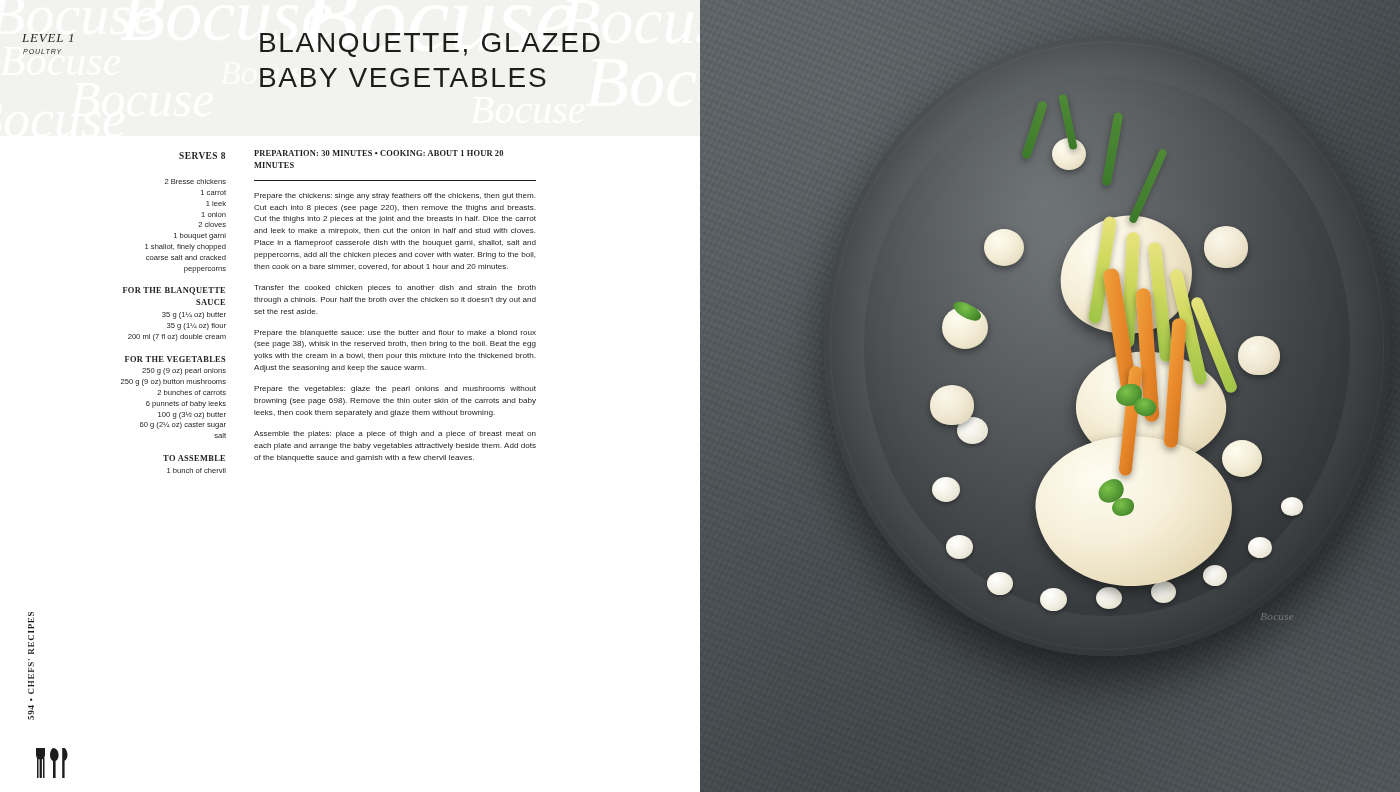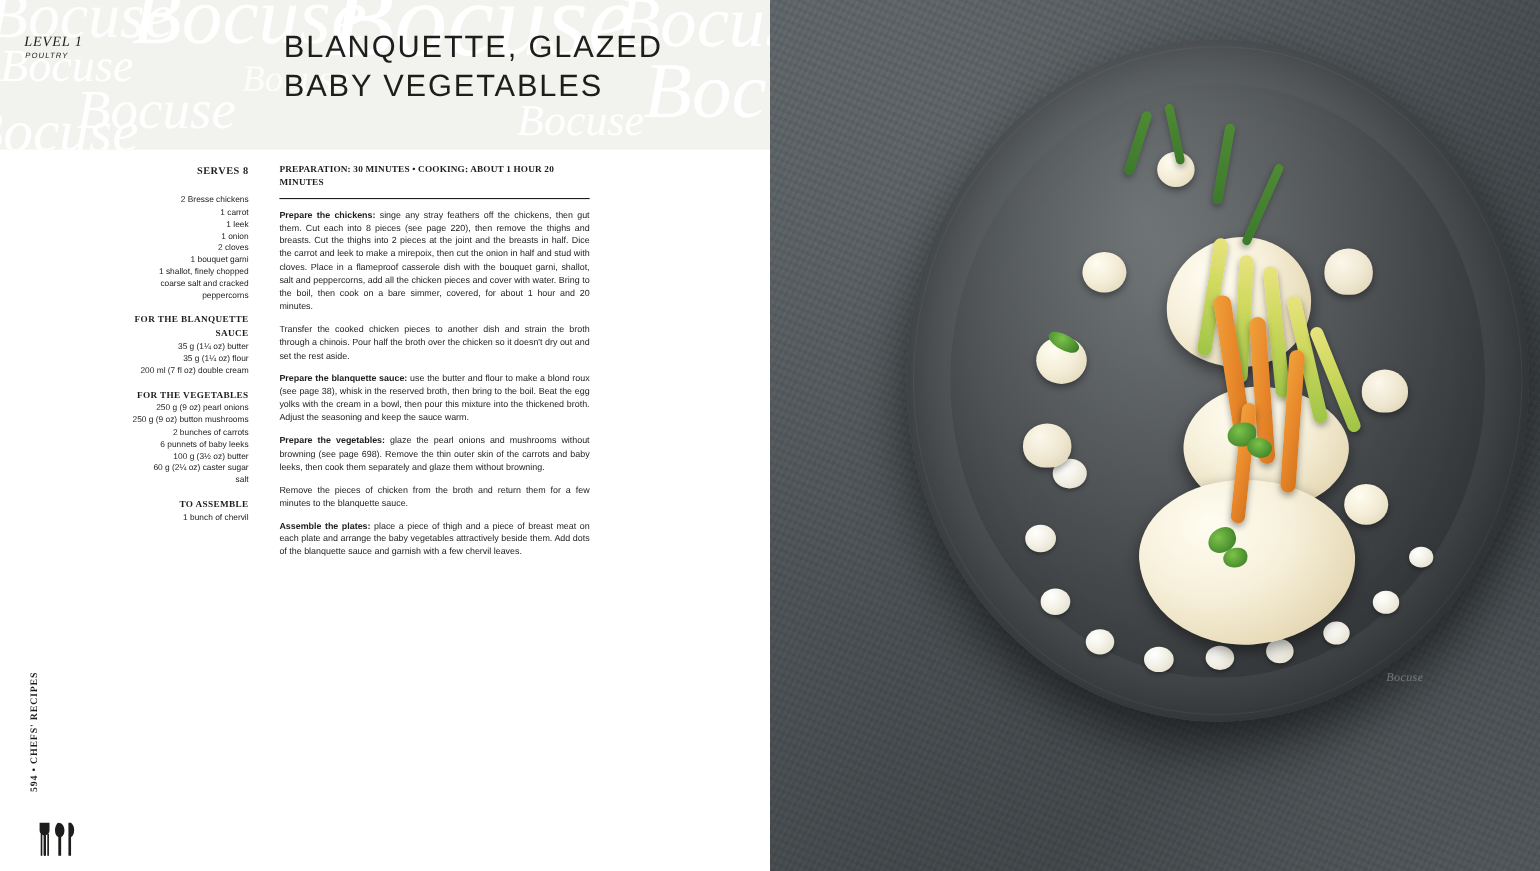--- a/index.html
+++ b/index.html
@@ -154,21 +154,21 @@
     font-weight: bold;
     font-size: 8.4px;
     letter-spacing: .02em;
     text-transform: uppercase;
     padding-bottom: 7px;
     border-bottom: 1px solid #1d1d1b;
     margin-bottom: 9px;
     text-align: left;
   }
   .method-p { margin: 0 0 9px 0; }
-  .method-p b { font-weight: bold; }
+  .method-p b { font-weight: normal; }
 
   
   .folio {
     position: absolute;
     left: 36px;
     bottom: 72px;
     transform: rotate(-90deg);
     transform-origin: left bottom;
     font-family: "Liberation Serif", serif;
     font-weight: bold;
@@ -359,21 +359,20 @@
           </div>
       </div>
 
       <div class="col-method">
         <div class="method-meta">Preparation: 30 minutes • Cooking: about 1 hour 20 minutes</div>
         <div>
             <p class="method-p"><b>Prepare the chickens:</b> singe any stray feathers off the chickens, then gut them. Cut each into 8 pieces (see page 220), then remove the thighs and breasts. Cut the thighs into 2 pieces at the joint and the breasts in half. Dice the carrot and leek to make a mirepoix, then cut the onion in half and stud with cloves. Place in a flameproof casserole dish with the bouquet garni, shallot, salt and peppercorns, add all the chicken pieces and cover with water. Bring to the boil, then cook on a bare simmer, covered, for about 1 hour and 20 minutes.</p>
             <p class="method-p">Transfer the cooked chicken pieces to another dish and strain the broth through a chinois. Pour half the broth over the chicken so it doesn't dry out and set the rest aside.</p>
             <p class="method-p"><b>Prepare the blanquette sauce:</b> use the butter and flour to make a blond roux (see page 38), whisk in the reserved broth, then bring to the boil. Beat the egg yolks with the cream in a bowl, then pour this mixture into the thickened broth. Adjust the seasoning and keep the sauce warm.</p>
             <p class="method-p"><b>Prepare the vegetables:</b> glaze the pearl onions and mushrooms without browning (see page 698). Remove the thin outer skin of the carrots and baby leeks, then cook them separately and glaze them without browning.</p>
-            <p class="method-p">Remove the pieces of chicken from the broth and return them for a few minutes to the blanquette sauce.</p>
             <p class="method-p"><b>Assemble the plates:</b> place a piece of thigh and a piece of breast meat on each plate and arrange the baby vegetables attractively beside them. Add dots of the blanquette sauce and garnish with a few chervil leaves.</p>
           </div>
       </div>
 
     </div>
 
     <div class="folio">594 • Chefs' recipes</div>
 
     <svg class="cutlery" viewBox="0 0 40 34">
       <g fill="#1d1d1b">

